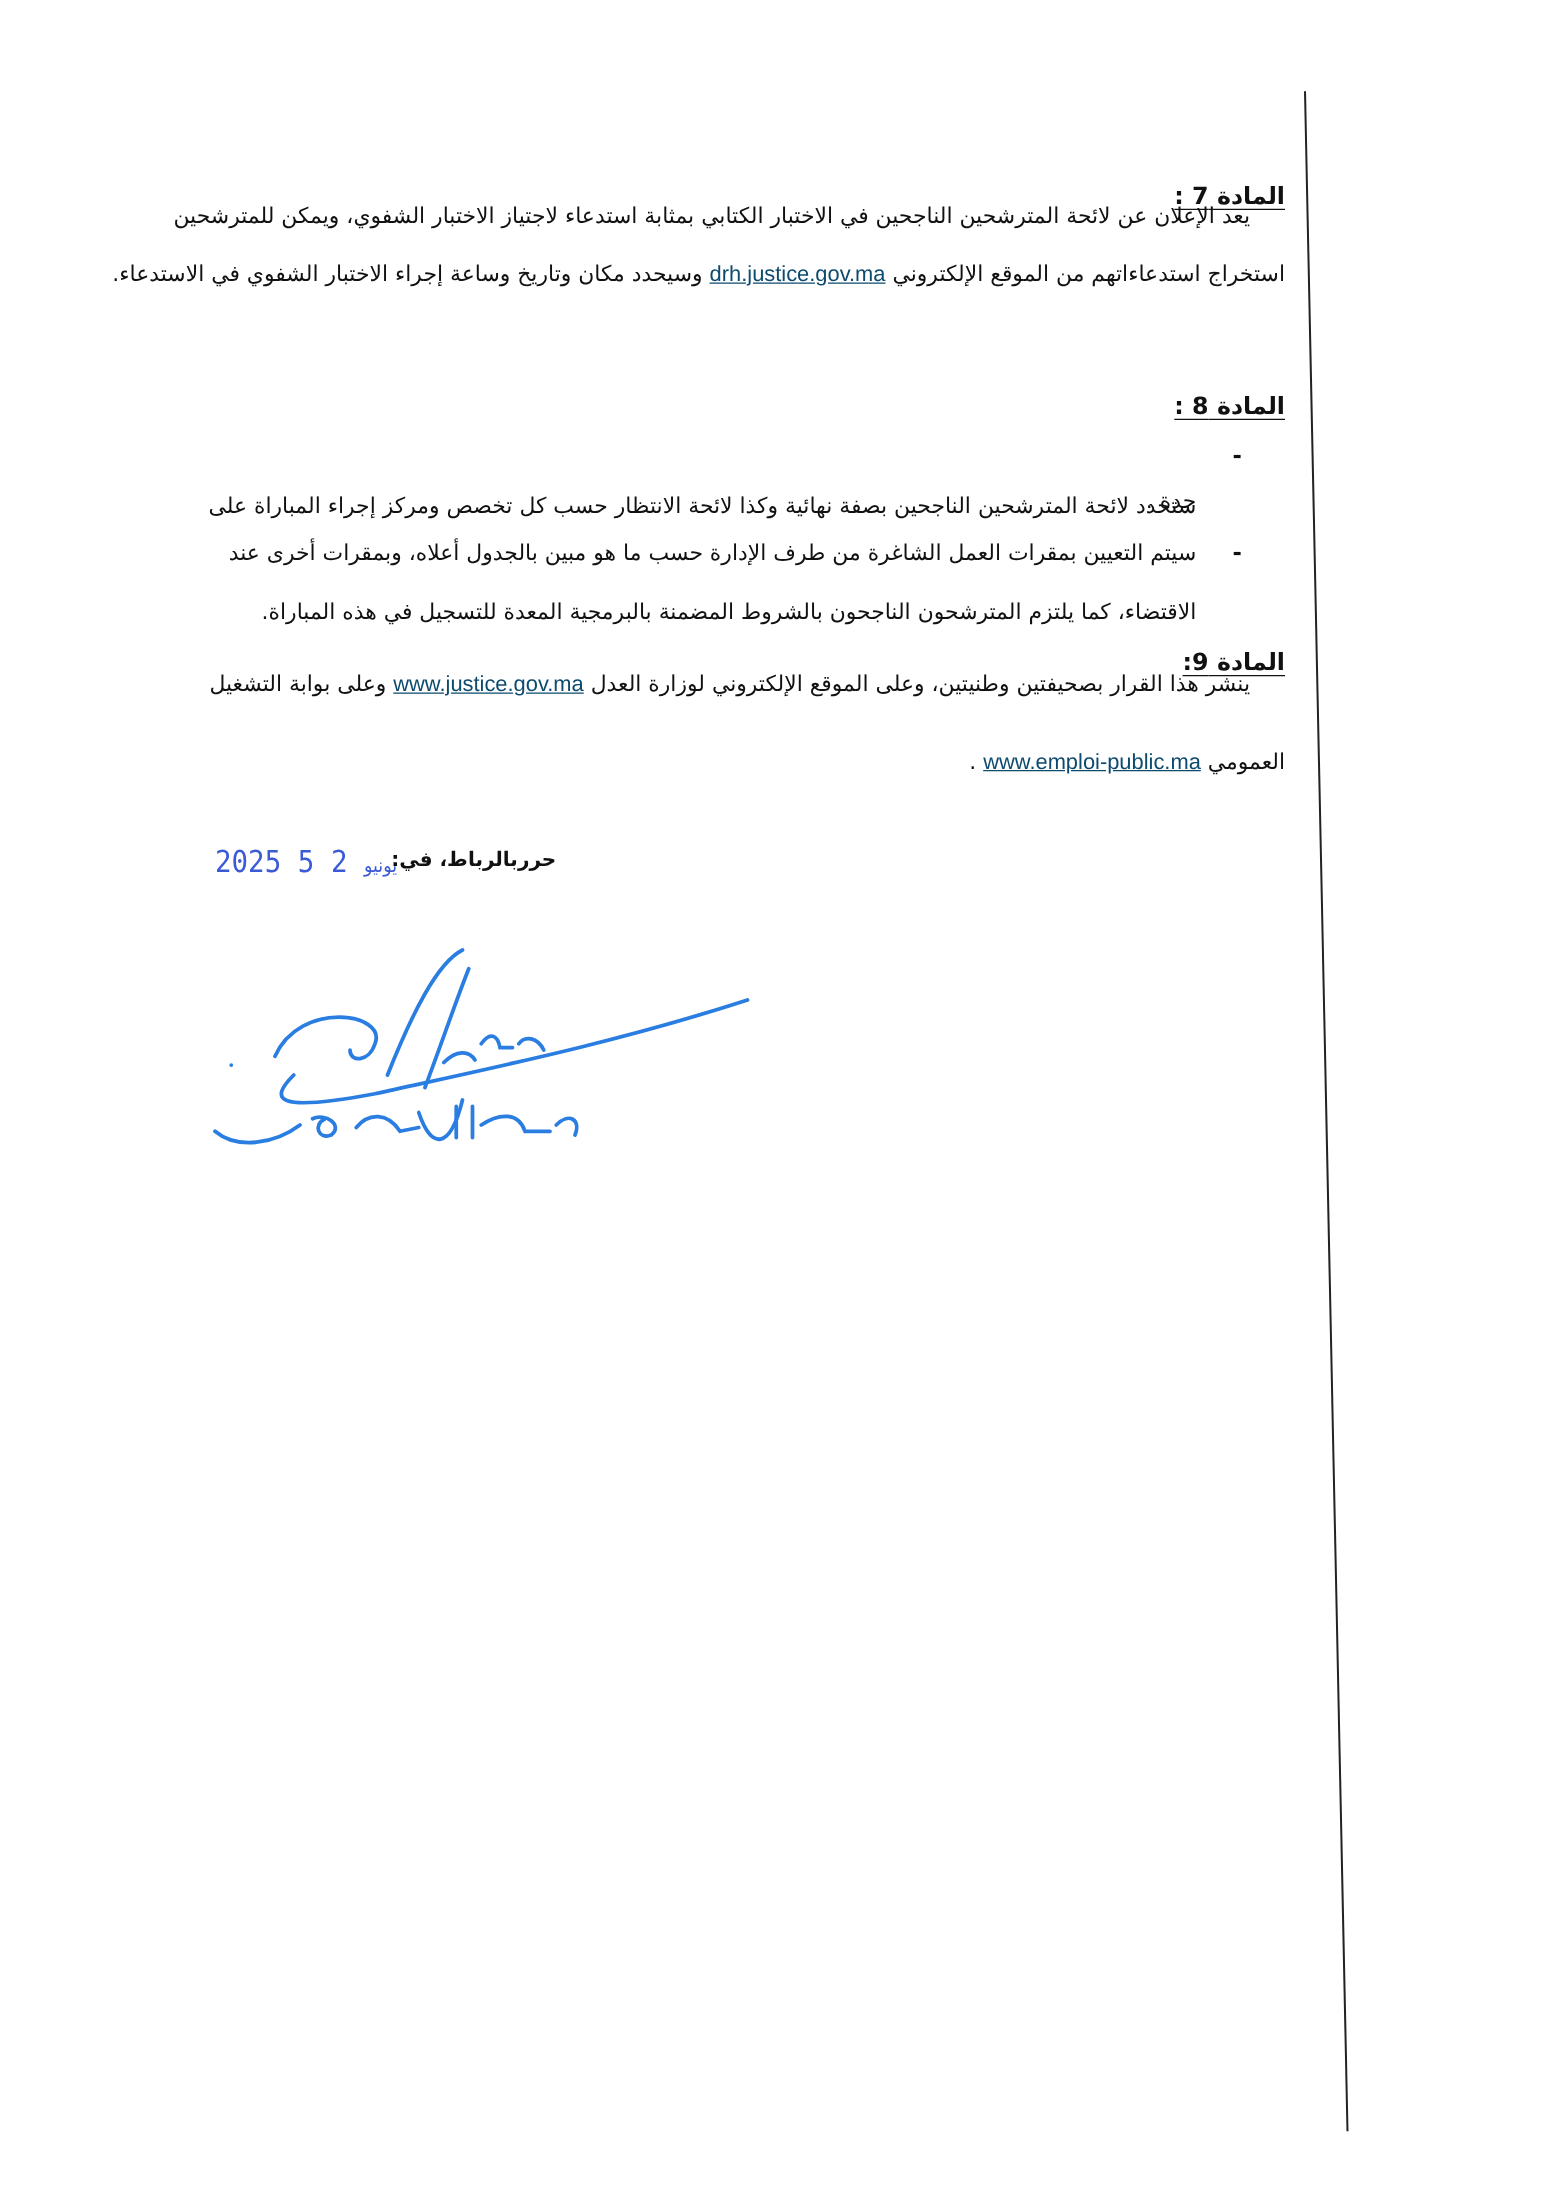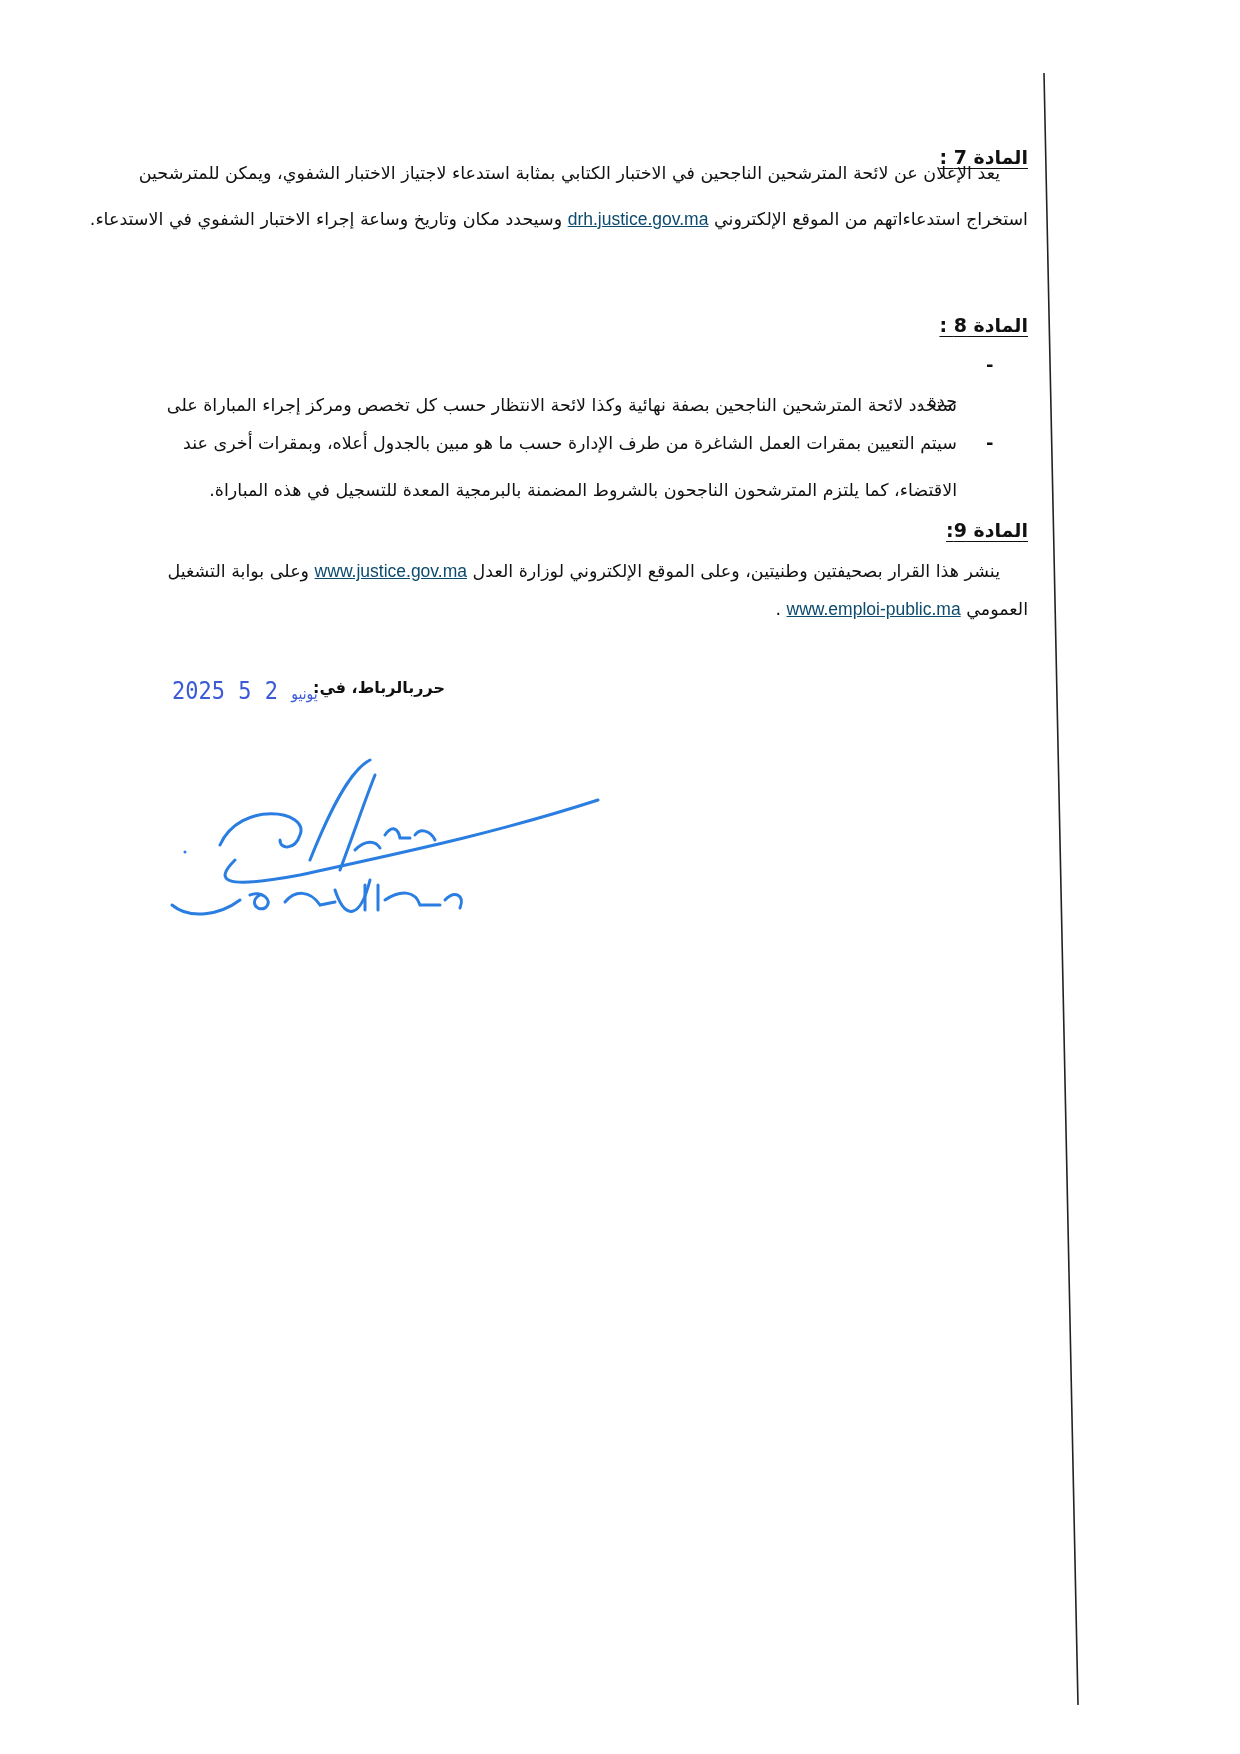--- a/index.html
+++ b/index.html
@@ -39,21 +39,21 @@
 
   <div class="bullet" style="left:986px; top:354px;">-</div>
   <div class="line" style="right:283px; top:357px;margin-top:40px;">ستحدد لائحة المترشحين الناجحين بصفة نهائية وكذا لائحة الانتظار حسب كل تخصص ومركز  إجراء المباراة على</div>
   <div class="line" style="right:283px; top:393px;">حدة .</div>
 
   <div class="bullet" style="left:986px; top:432px;">-</div>
   <div class="line" style="right:283px; top:435px;text-align:center;">سيتم التعيين بمقرات العمل الشاغرة من طرف الإدارة حسب ما هو مبين بالجدول أعلاه، وبمقرات أخرى عند</div>
   <div class="line" style="right:283px; top:470px;margin-top:12px;">الاقتضاء، كما يلتزم المترشحون الناجحون بالشروط المضمنة بالبرمجية المعدة للتسجيل في هذه المباراة.</div>
 
   <div class="heading" style="right:212px; top:519px;">المادة 9:</div>
-  <div class="line" style="right:240px; top:563px;">
+  <div class="line" style="right:240px; top:539px;">
     <span>ينشر هذا القرار بصحيفتين وطنيتين، وعلى الموقع الإلكتروني لوزارة العدل</span>
     <a class="link">www.justice.gov.ma</a>
     <span>وعلى بوابة التشغيل</span>
   </div>
   <div class="line" style="right:212px; top:601px;">
     <span>العمومي</span>
     <a class="link">www.emploi-public.ma</a>
     <span>.</span>
   </div>
 

